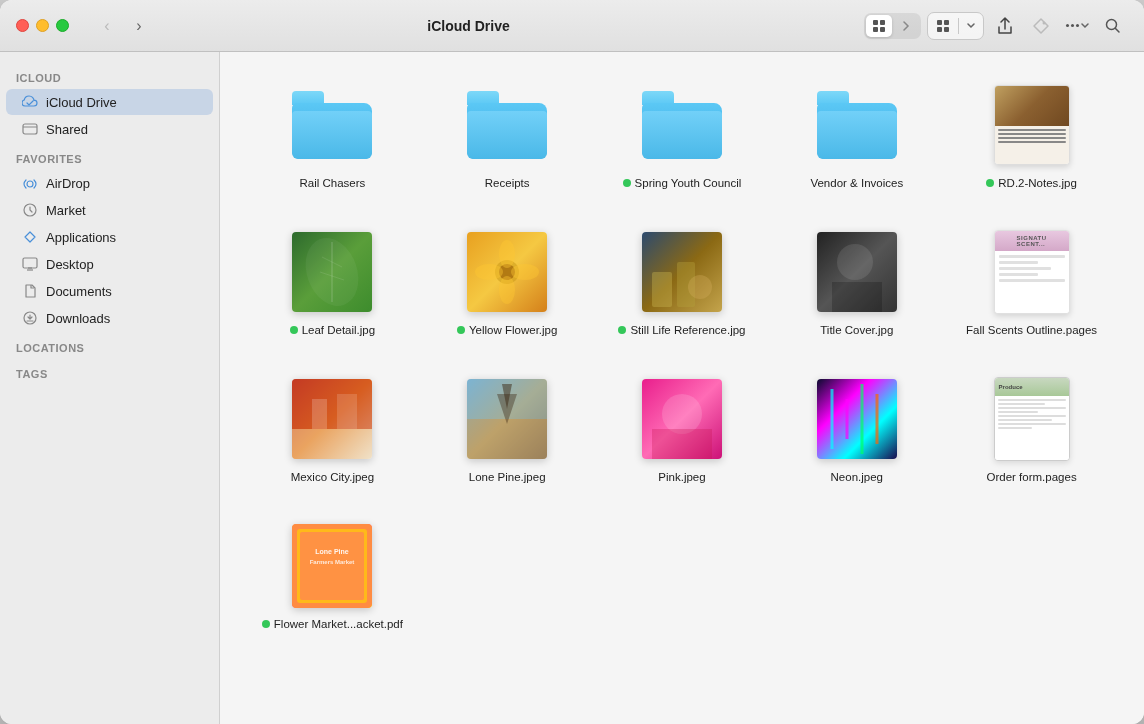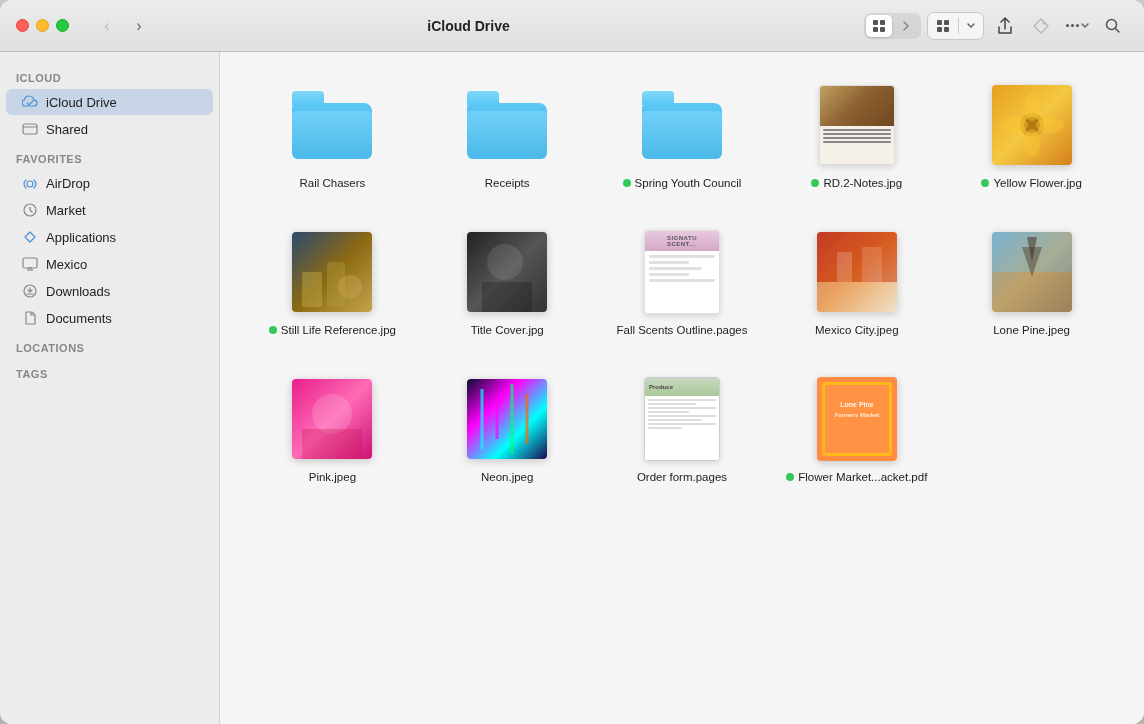--- a/index.html
+++ b/index.html
@@ -506,41 +506,41 @@
         <span>Applications</span>
       </div>
       <div class="sidebar-item">
         <div class="sidebar-icon">
           <svg width="16" height="14" viewBox="0 0 16 14" fill="none">
             <rect x="1" y="1" width="14" height="10" rx="1.5" stroke="#888" stroke-width="1.2"></rect>
             <line x1="6" y1="11" x2="10" y2="11" stroke="#888" stroke-width="1.2"></line>
             <line x1="5" y1="13" x2="11" y2="13" stroke="#888" stroke-width="1.2"></line>
           </svg>
         </div>
-        <span>Mexico</span>
+        <span>Desktop</span>
+      </div>
+      <div class="sidebar-item">
+        <div class="sidebar-icon">
+          <svg width="12" height="14" viewBox="0 0 12 14" fill="none">
+            <path d="M2 1h6l3 3v9H2V1z" stroke="#888" stroke-width="1.2" stroke-linejoin="round"></path>
+            <path d="M7 1v3h3" stroke="#888" stroke-width="1.2" stroke-linejoin="round"></path>
+          </svg>
+        </div>
+        <span>Documents</span>
       </div>
       <div class="sidebar-item">
         <div class="sidebar-icon">
           <svg width="14" height="14" viewBox="0 0 14 14" fill="none">
             <circle cx="7" cy="7" r="6" stroke="#888" stroke-width="1.2"></circle>
             <path d="M7 4v4M5 6l2 2 2-2" stroke="#888" stroke-width="1.2" stroke-linecap="round" stroke-linejoin="round"></path>
             <line x1="4" y1="10" x2="10" y2="10" stroke="#888" stroke-width="1.2" stroke-linecap="round"></line>
           </svg>
         </div>
         <span>Downloads</span>
       </div>
-      <div class="sidebar-item">
-        <div class="sidebar-icon">
-          <svg width="12" height="14" viewBox="0 0 12 14" fill="none">
-            <path d="M2 1h6l3 3v9H2V1z" stroke="#888" stroke-width="1.2" stroke-linejoin="round"></path>
-            <path d="M7 1v3h3" stroke="#888" stroke-width="1.2" stroke-linejoin="round"></path>
-          </svg>
-        </div>
-        <span>Documents</span>
-      </div>
 
       <div class="sidebar-section-header">Locations</div>
       <div class="sidebar-section-header">Tags</div>
     </div>
 
     <div class="content">
       <div class="file-grid">
 
         <div class="file-item">
           <div class="file-thumb">
@@ -571,39 +571,65 @@
               <div class="folder-back"></div>
               <div class="folder-front"></div>
             </div>
           </div>
           <div class="file-label">
             <span class="dot-green"></span>
             <span>Spring Youth Council</span>
           </div>
         </div>
 
+        <div class="file-item">
+          <div class="file-thumb">
+            <div class="folder-icon">
+              <div class="folder-tab"></div>
+              <div class="folder-back"></div>
+              <div class="folder-front"></div>
+            </div>
+          </div>
+          <div class="file-label">Vendor &amp; Invoices</div>
+        </div>
 
         <div class="file-item">
           <div class="file-thumb">
             <div class="rd-thumb">
               <div class="rd-top"></div>
               <div class="rd-bottom">
                 <div class="rd-text-line"></div>
                 <div class="rd-text-line short"></div>
                 <div class="rd-text-line medium"></div>
                 <div class="rd-text-line short"></div>
               </div>
             </div>
           </div>
           <div class="file-label">
             <span class="dot-green"></span>
             <span>RD.2-Notes.jpg</span>
           </div>
         </div>
 
+        <div class="file-item">
+          <div class="file-thumb">
+            <div class="img-thumb thumb-leaf" style="position:relative;overflow:hidden;">
+              <svg width="80" height="80" viewBox="0 0 80 80" style="position:absolute;top:0;left:0;">
+                <ellipse cx="40" cy="40" rx="25" ry="35" fill="rgba(255,255,255,0.05)" transform="rotate(-20 40 40)"></ellipse>
+                <line x1="40" y1="10" x2="40" y2="70" stroke="rgba(255,255,255,0.15)" stroke-width="1.5"></line>
+                <line x1="30" y1="25" x2="50" y2="35" stroke="rgba(255,255,255,0.1)" stroke-width="1"></line>
+                <line x1="28" y1="40" x2="52" y2="48" stroke="rgba(255,255,255,0.1)" stroke-width="1"></line>
+              </svg>
+            </div>
+          </div>
+          <div class="file-label">
+            <span class="dot-green"></span>
+            <span>Leaf Detail.jpg</span>
+          </div>
+        </div>
 
         <div class="file-item">
           <div class="file-thumb">
             <div class="img-thumb thumb-flower" style="position:relative;overflow:hidden;">
               <svg width="80" height="80" viewBox="0 0 80 80" style="position:absolute;top:0;left:0;">
                 <circle cx="40" cy="40" r="12" fill="rgba(200,150,20,0.5)"></circle>
                 <circle cx="40" cy="40" r="8" fill="rgba(160,100,10,0.7)"></circle>
                 <ellipse cx="40" cy="22" rx="8" ry="14" fill="rgba(255,200,50,0.4)"></ellipse>
                 <ellipse cx="40" cy="58" rx="8" ry="14" fill="rgba(255,200,50,0.4)"></ellipse>
                 <ellipse cx="22" cy="40" rx="14" ry="8" fill="rgba(255,200,50,0.4)"></ellipse>

